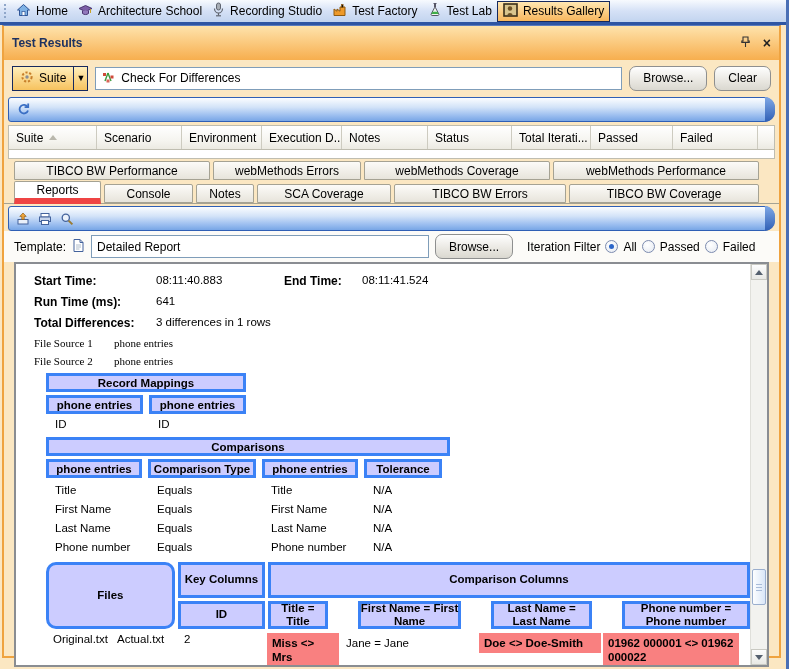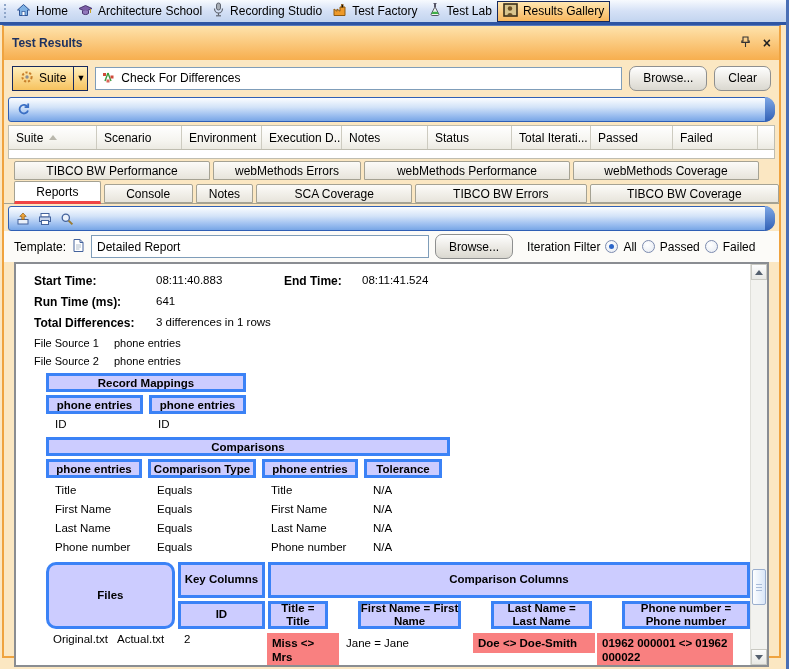--- a/index.html
+++ b/index.html
@@ -48,38 +48,38 @@
   .res-fill{ flex:1; background:linear-gradient(#FFFFFF,#F5F4EF 65%,#ECEAE2); }
   .sortmark{ width:0; height:0; border-left:4px solid transparent; border-right:4px solid transparent;
              border-bottom:5px solid #B9B7AC; margin-left:6px; }
   .res-body{ height:9px; margin:0 4px; background:#fff; border-left:1px solid #BFBDB0; border-right:1px solid #BFBDB0; border-bottom:1px solid #BFBDB0;}
 
   .tabs1{ height:21px; display:flex; gap:3px; padding:2px 0 0 10px; align-items:flex-end; }
   .tabs2{ height:24px; display:flex; gap:3px; padding:2px 0 0 10px; align-items:flex-end; border-bottom:1px solid #A5A293; position:relative;}
   .tab{ background:linear-gradient(#FCFBF8,#E7E4DB); border:1px solid #A5A293; border-radius:2px 2px 0 0;
         display:flex; align-items:center; justify-content:center; height:19px; white-space:nowrap; cursor:default;}
   .tabs2 .tab{ height:19px; }
-  .tabs2 .tab.active{ background:#fff; height:23px; margin-bottom:-1px; border-bottom:3px solid #ef4444; z-index:2;text-align:center; }
+  .tabs2 .tab.active{ background:#fff; height:23px; margin-bottom:-1px; border-bottom:6px solid #ef4444; z-index:2;text-align:center; }
 
   .tpl-row{ height:31px; background:#FCFBF8; display:flex; align-items:center; gap:6px; padding:0 10px; }
   .tpl-field{ width:338px; height:23px; background:#fff; border:1px solid #7F9DB9; display:flex; align-items:center; padding:0 5px; }
   .filter-group{ display:flex; align-items:center; gap:5px; margin-left:8px; white-space:nowrap; }
   .radio{ width:13px; height:13px; border:1px solid #7C8BAF; border-radius:50%;
           background:radial-gradient(circle at 40% 35%, #fff, #E4E9F1); position:relative; }
   .radio.sel::after{ content:""; position:absolute; left:3px; top:3px; width:5px; height:5px; border-radius:50%; background:#2C66C9; }
 
   
   .report{ margin:0 10px; height:405px; background:#fff; border:2px solid #8A8D92; position:relative; overflow:hidden; font-size:11.5px; }
   .rc{ position:absolute; top:0; left:0; right:17px; bottom:0; padding:10px 0 0 18px; overflow:hidden; }
 
   .sum-row{ display:flex; margin-bottom:7px; }
   .sum-l1{ width:122px; font-weight:bold; font-size:12px; }
   .sum-v1{ width:128px; }
   .sum-l2{ width:78px; font-weight:bold; font-size:12px; }
-  .fs-row{ display:flex; margin:4px 0 6px 0; font-size:11px; }
+  .fs-row{ display:flex; margin:4px 0 6px 0; font-size:11px;font-family:Liberation Serif, serif; }
   .fs-l{ width:80px; }
 
   .lav{ background:#CCCCFF; border:3px solid #3b82f6; font-weight:bold; text-align:center; }
   .rm-head{ width:200px; height:19px; margin-left:12px; display:flex; align-items:center; justify-content:center; }
   .rm-cells{ display:flex; margin:3px 0 0 12px; }
   .rm-c{ width:97px; height:19px; margin-right:6px; display:flex; align-items:center; justify-content:center; }
   .plain-row{ display:flex; margin:4px 0 7px 12px; }
   .plain-c{ width:103px; padding-left:9px; }
 
   .cmp-head{ width:404px; height:19px; margin-left:12px; display:flex; align-items:center; justify-content:center; }
@@ -101,21 +101,21 @@
   .h28{ height:28px; }
   .sub-cols{ display:flex;gap:28px; }
   .s1{ width:72px; } .s2{ width:126px; margin-left:2px; } .s3{ width:122px; margin-left:2px; } .s4{ width:156px; margin-left:2px; }
 
   .ft-data{ display:flex; margin:4px 0 0 12px; }
   .fd-files{ width:130px; display:flex; gap:9px; padding-left:7px; }
   .fd-key{ width:91px; padding-left:8px; }
   .fd-cell{ padding:3px 5px; line-height:1.25; }
   .diff{ background:#F98080; font-weight:bold; }
   .eq{ background:transparent; }
-  .d1{ width:72px; } .d2{ width:126px; margin-left:2px; } .d3{ width:122px; margin-left:6px; align-self:flex-start;} .d4{ width:136px; margin-left:2px; }
+  .d1{ width:72px; } .d2{ width:126px; margin-left:2px; } .d3{ width:122px; margin-left:12px; align-self:flex-start;} .d4{ width:136px; margin-left:2px; }
   .fd-wrap{ align-self:flex-start; }
 
   
   .vsb{ position:absolute; top:0; right:0; bottom:0; width:17px; background:#F2F2EF; border-left:1px solid #DFDFDA; }
   .sb-btn{ height:16px; display:flex; align-items:center; justify-content:center; background:linear-gradient(#FDFDFD,#E8E8E4); border:1px solid #C9C9C2; }
   .sb-btn.down{ position:absolute; bottom:0; left:0; right:0; }
   .tri-up{ width:0;height:0;border-left:4px solid transparent;border-right:4px solid transparent;border-bottom:5px solid #55606E; }
   .tri-dn{ width:0;height:0;border-left:4px solid transparent;border-right:4px solid transparent;border-top:5px solid #55606E; }
   .sb-thumb{ position:absolute; left:1px; right:1px; bottom:60px; height:36px; border:1px solid #9AAECE; border-radius:2px;
              background:linear-gradient(90deg,#FDFEFF,#D9E6F8); }
@@ -252,28 +252,28 @@
       <div class="res-col" style="width:85px">
           <span>Failed</span>
         </div>
       <div class="res-fill"></div>
     </div>
     <div class="res-body"></div>
 
     <div class="tabs1">
       <div class="tab" style="width:196px">TIBCO BW Performance</div>
       <div class="tab" style="width:148px">webMethods Errors</div>
+      <div class="tab" style="width:186px">webMethods Coverage</div>
       <div class="tab" style="width:206px">webMethods Performance</div>
-      <div class="tab" style="width:186px">webMethods Coverage</div>
     </div>
     <div class="tabs2">
       <div class="tab active" style="width:87px">Reports</div>
       <div class="tab" style="width:89px">Console</div>
       <div class="tab" style="width:58px">Notes</div>
-      <div class="tab" style="width:156px">SCA Coverage</div>
+      <div class="tab" style="width:134px">SCA Coverage</div>
       <div class="tab" style="width:172px">TIBCO BW Errors</div>
       <div class="tab" style="width:190px">TIBCO BW Coverage</div>
     </div>
 
     <div class="bluebar" style="margin-top:2px">
       <span class="tool-ic">
           <svg width="14" height="14">
             <rect x="2" y="7.5" width="10" height="4.5" fill="#EAF0FA" stroke="#44639C"></rect>
             <path d="M7 1 l3.2 3.4 h-2 v3.1 h-2.4 V4.4 h-2 Z" fill="#F0A63C" stroke="#8F5A10" stroke-width="0.7"></path>
           </svg>

